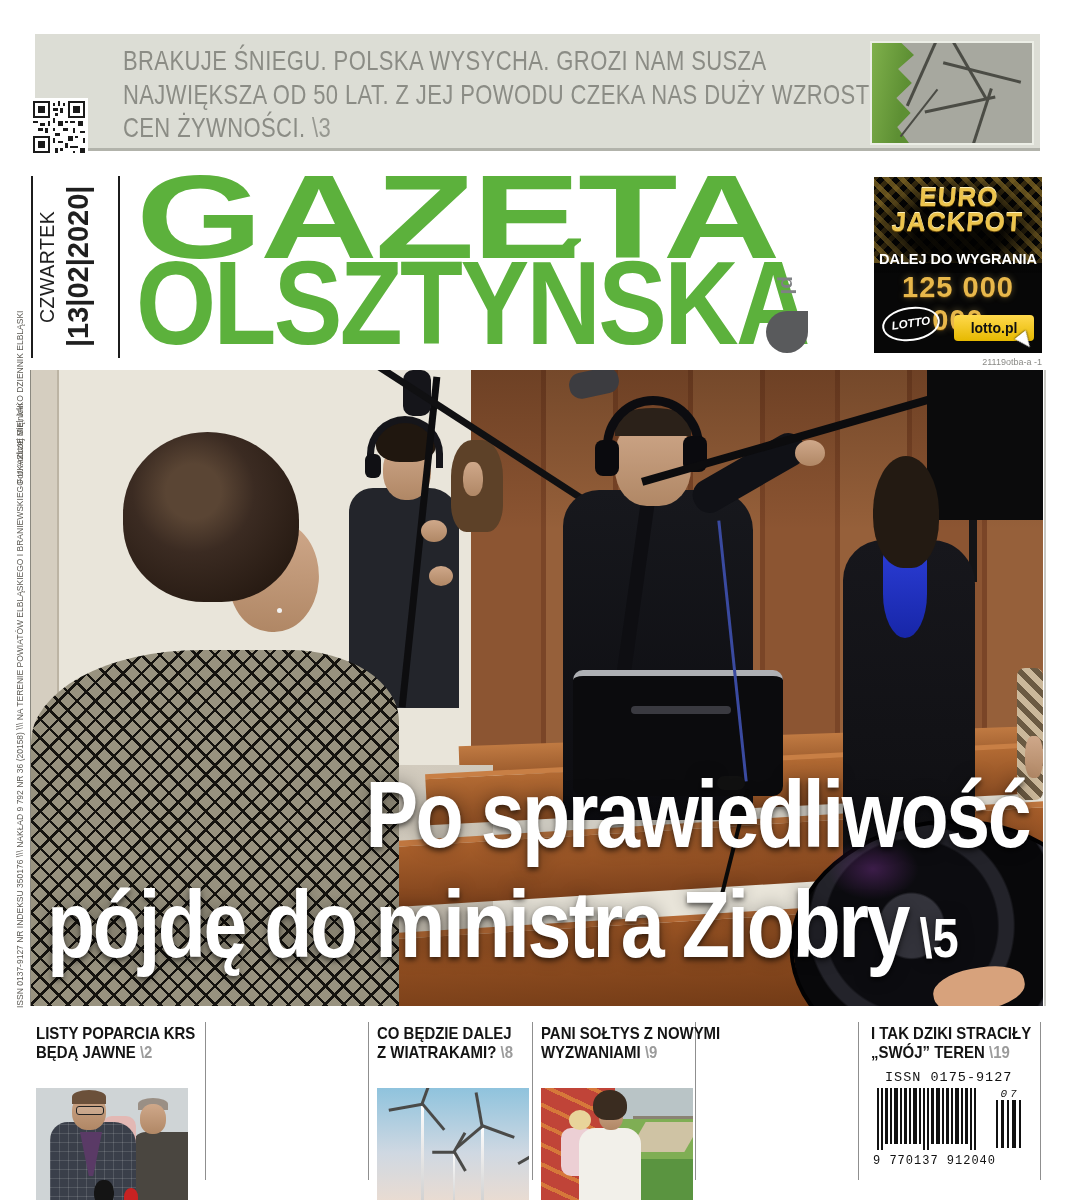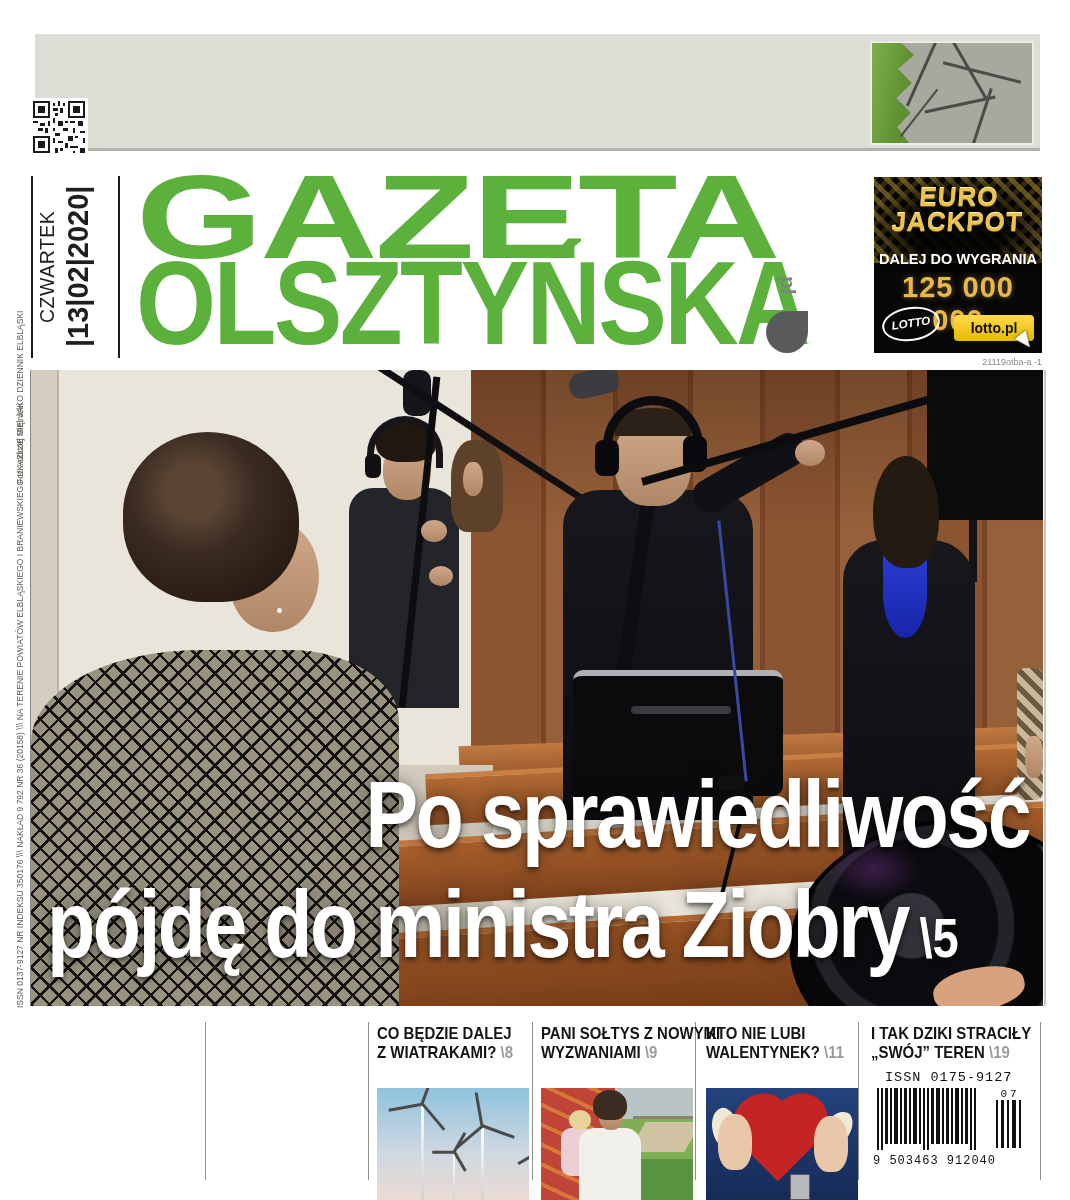--- a/index.html
+++ b/index.html
@@ -199,28 +199,33 @@
   .heart{left:44px;top:26px;width:60px;height:54px;background:#c42424;transform:rotate(-45deg);}
   .heart::before,.heart::after{content:"";position:absolute;width:60px;height:54px;background:#c42424;border-radius:50%;}
   .heart::before{top:-27px;left:0;}
   .heart::after{top:0;left:27px;}
   .cherub{position:absolute;width:34px;height:56px;background:#e8c8a8;border-radius:45% 45% 40% 40%;}
   .wing{position:absolute;width:26px;height:40px;background:#efe9d6;border-radius:60% 40% 60% 40%;}
   .bucket{left:84px;top:86px;width:18px;height:24px;background:#b9babe;border:1.5px solid #5a5a5e;}
   
   .issn{font-family:"Liberation Mono",monospace;font-size:13.5px;letter-spacing:1px;color:#111;}
   .bc-digits{font-family:"Liberation Mono",monospace;font-size:12px;letter-spacing:1px;color:#111;}
-  .bc-addon{font-family:"Liberation Mono",monospace;font-size:11px;letter-spacing:3px;color:#111;}
+  .bc-addon{font-family:"Liberation Mono",monospace;font-size:11px;letter-spacing:3px;color:#111;font-style:italic;}
 </style>
 </head>
 <body>
 
 <div id="page">
 
   <div class="abs banner">
+    <div class="banner-text">
+      <div class="bline">BRAKUJE ŚNIEGU. POLSKA WYSYCHA. GROZI NAM SUSZA</div>
+      <div class="bline">NAJWIĘKSZA OD 50 LAT. Z JEJ POWODU CZEKA NAS DUŻY WZROST</div>
+      <div class="bline"><span>CEN ŻYWNOŚCI.</span> <span class="bref">\3</span></div>
+    </div>
     <div class="earth">
       <div class="grass"></div>
       <div class="crack" style="left:48px;top:-4px;width:3px;height:70px;transform:rotate(24deg);"></div>
       <div class="crack" style="left:70px;top:28px;width:80px;height:3px;transform:rotate(14deg);"></div>
       <div class="crack" style="left:96px;top:-6px;width:3px;height:66px;transform:rotate(-30deg);"></div>
       <div class="crack" style="left:108px;top:44px;width:3px;height:64px;transform:rotate(18deg);"></div>
       <div class="crack" style="left:52px;top:60px;width:72px;height:2.5px;transform:rotate(-12deg);"></div>
       <div class="crack" style="left:46px;top:40px;width:2px;height:60px;transform:rotate(38deg);"></div>
     </div>
   </div>
@@ -367,20 +372,38 @@
   <div class="abs photo-edge"></div>
 
   <div class="abs teasers">
     <div class="tdiv" style="left:175px;"></div>
     <div class="tdiv" style="left:338px;"></div>
     <div class="tdiv" style="left:502px;"></div>
     <div class="tdiv" style="left:665px;"></div>
     <div class="tdiv" style="left:828px;"></div>
     <div class="tdiv" style="left:1010px;"></div>
 
+    <div class="teaser" style="left:6px;">
+      <div class="tl">LISTY POPARCIA KRS</div>
+      <div class="tl"><span>BĘDĄ JAWNE</span> <span class="tref">\2</span></div>
+      <div class="tphoto">
+        <div class="tp t1-shoulder2"></div>
+        <div class="tp t1-hair2"></div>
+        <div class="tp t1-face2 skin"></div>
+        <div class="tp t1-pink"></div>
+        <div class="tp t1-suit"></div>
+        <div class="tp t1-shirt"></div>
+        <div class="tp t1-head skin"></div>
+        <div class="tp t1-hair"></div>
+        <div class="tp t1-glasses"></div>
+        <div class="tp t1-mic"></div>
+
+        <div class="tp t1-mic2"></div>
+      </div>
+    </div>
 
 
     <div class="teaser" style="left:347px;">
       <div class="tl">CO BĘDZIE DALEJ</div>
       <div class="tl"><span>Z WIATRAKAMI?</span> <span class="tref">\8</span></div>
       <div class="tphoto">
         <div class="tp t3-sky"></div>
         <div class="tp mast" style="left:44px;top:16px;height:102px;"></div>
         <div class="blade" style="left:44px;top:16px;transform:rotate(200deg);"></div>
         <div class="blade" style="left:44px;top:16px;transform:rotate(320deg);"></div>
@@ -406,33 +429,20 @@
         <div class="tp t4-path"></div>
         <div class="tp t4-wall"></div>
         <div class="tp t4-kid-body"></div>
         <div class="tp t4-kid-hair"></div>
         <div class="tp t4-mom-body"></div>
         <div class="tp t4-mom-face skin"></div>
         <div class="tp t4-mom-hair"></div>
       </div>
     </div>
 
-    <div class="teaser" style="left:676px;">
-      <div class="tl">KTO NIE LUBI</div>
-      <div class="tl"><span>WALENTYNEK?</span> <span class="tref">\11</span></div>
-      <div class="tphoto">
-        <div class="tp t5-bg"></div>
-        <div class="wing" style="left:6px;top:20px;transform:rotate(-20deg);"></div>
-        <div class="wing" style="left:118px;top:22px;transform:rotate(24deg);"></div>
-        <div class="tp heart"></div>
-        <div class="cherub" style="left:12px;top:26px;"></div>
-        <div class="cherub" style="left:108px;top:28px;"></div>
-        <div class="tp bucket"></div>
-      </div>
-    </div>
 
     <div class="teaser" style="left:841px;">
       <div class="tl">I TAK DZIKI STRACIŁY</div>
       <div class="tl"><span>„SWÓJ” TEREN</span> <span class="tref">\19</span></div>
       <div class="abs issn" style="left:14px;top:46px;position:absolute;">ISSN 0175-9127</div>
       <div style="position:absolute;left:2px;top:64px;">
         <svg width="112" height="62" viewBox="0 0 112 62" shape-rendering="crispEdges">
           <rect width="112" height="62" fill="#fff"></rect>
           <g fill="#111">
             <rect x="4" y="0" width="2" height="62"></rect>
@@ -452,21 +462,21 @@
             <rect x="69" y="0" width="2" height="56"></rect>
               <rect x="73" y="0" width="3" height="56"></rect>
               <rect x="78" y="0" width="2" height="56"></rect>
             <rect x="82" y="0" width="4" height="56"></rect>
               <rect x="88" y="0" width="2" height="56"></rect>
               <rect x="92" y="0" width="3" height="56"></rect>
             <rect x="97" y="0" width="2" height="62"></rect>
               <rect x="101" y="0" width="2" height="62"></rect>
           </g>
         </svg>
-        <div class="bc-digits">9 503463 912040</div>
+        <div class="bc-digits">9 770137 912040</div>
       </div>
       <div style="position:absolute;left:124px;top:64px;text-align:center;">
         <div class="bc-addon">07</div>
         <svg width="30" height="48" viewBox="0 0 30 48" shape-rendering="crispEdges">
           <rect width="30" height="48" fill="#fff"></rect>
           <g fill="#111">
             <rect x="1" y="0" width="2" height="48"></rect>
               <rect x="6" y="0" width="3" height="48"></rect>
             <rect x="12" y="0" width="2" height="48"></rect>
               <rect x="17" y="0" width="4" height="48"></rect>

